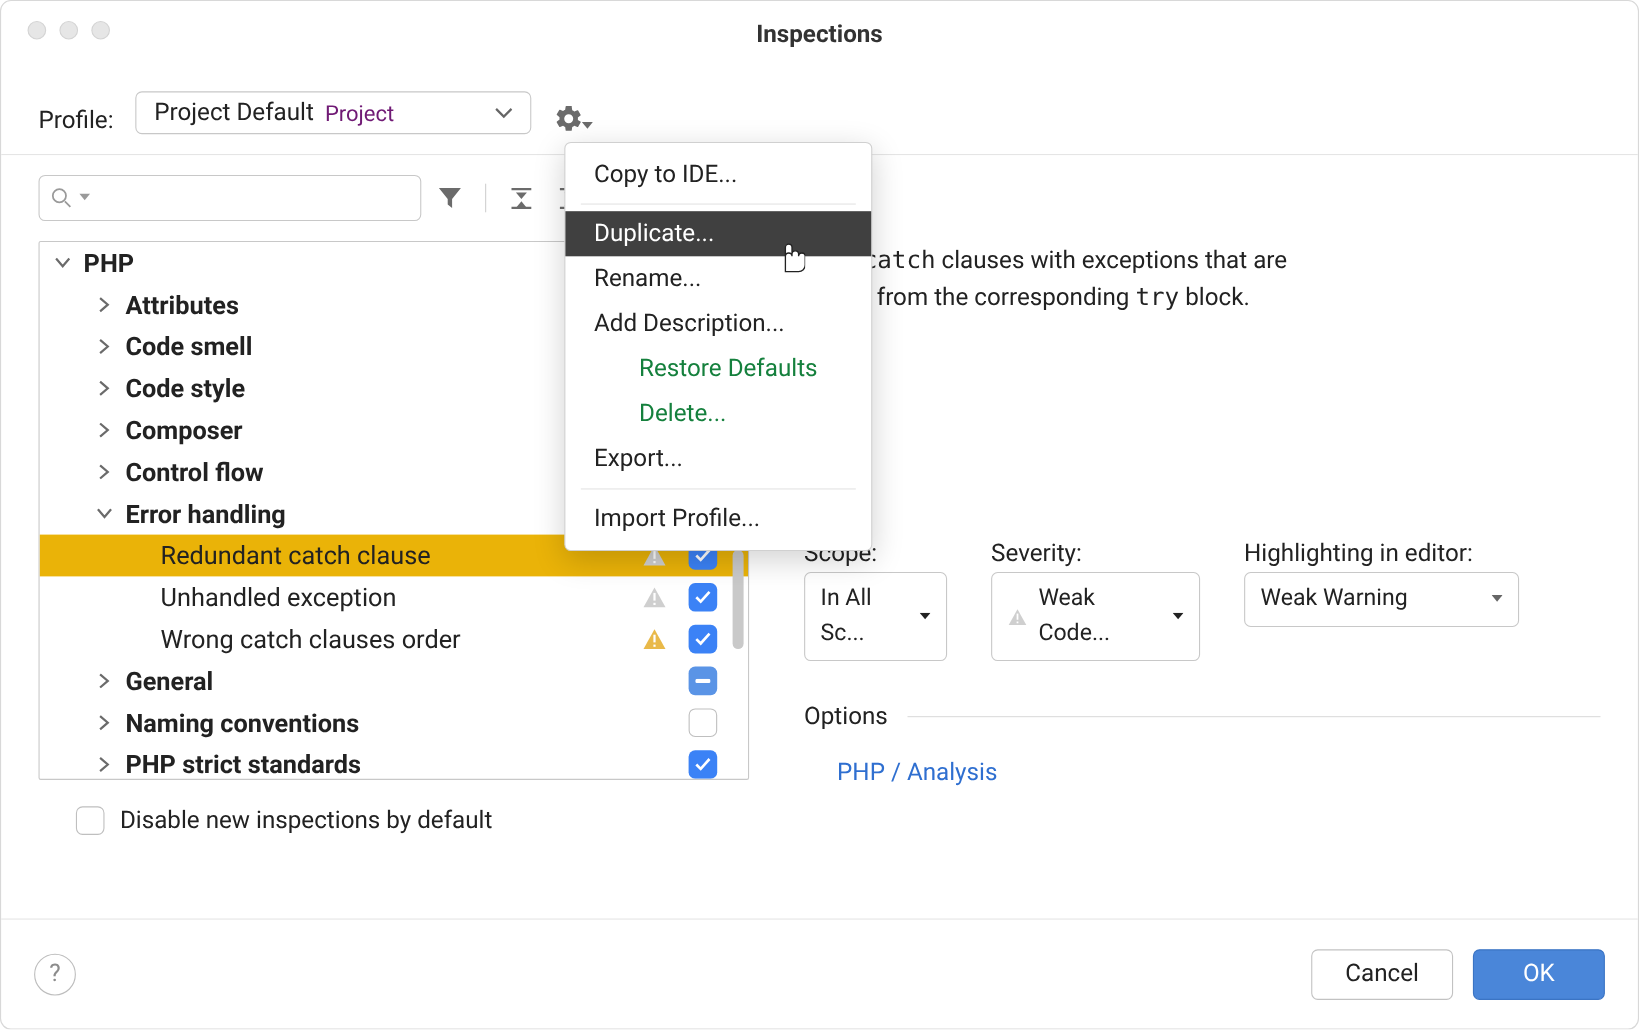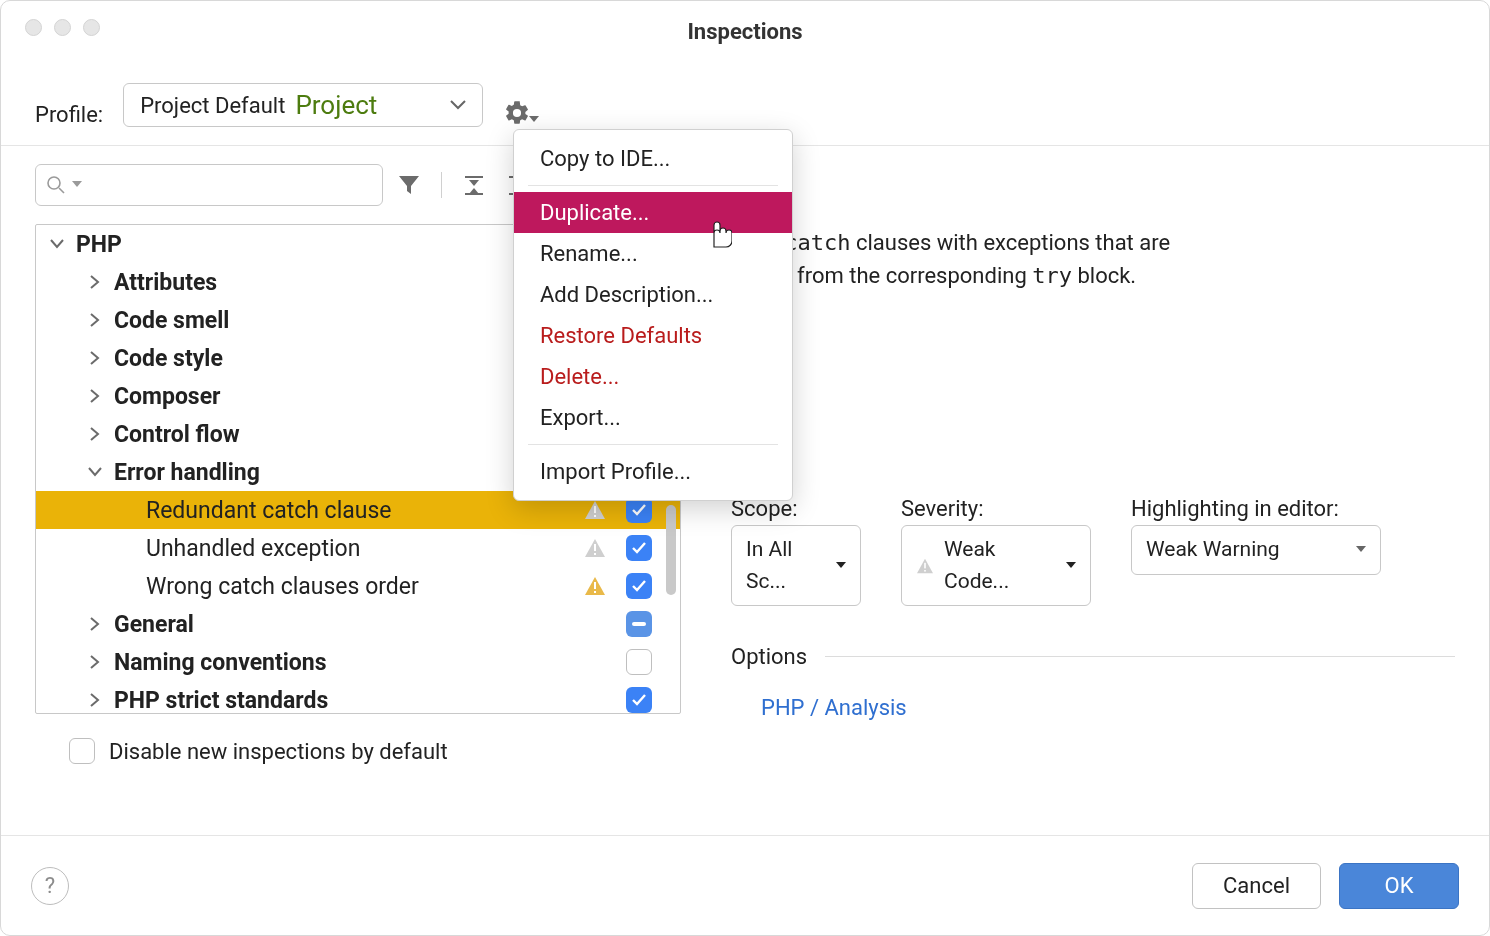--- a/index.html
+++ b/index.html
@@ -6,21 +6,21 @@
   html, body { margin:0; padding:0; font-family: -apple-system, BlinkMacSystemFont, "Segoe UI", Roboto, "Helvetica Neue", Arial, sans-serif; background:#fff; color:#222; }
   .window { width:1490px; height:936px; border:1px solid #d8d8d8; border-radius:10px; position:relative; background:#fff; overflow:hidden; }
   .titlebar { height:60px; position:relative; display:flex; align-items:center; justify-content:center; }
   .traffic { position:absolute; left:24px; top:18px; display:flex; gap:12px; }
   .traffic .dot { width:17px; height:17px; border-radius:50%; background:#e6e6e6; border:1px solid #d4d4d4; }
   .title { font-size:22px; font-weight:700; color:#333; }
   .profile-row { display:flex; align-items:flex-end; padding:22px 34px 18px 34px; gap:20px; border-bottom:1px solid #e5e5e5; }
   .label { font-size:22px; color:#222; }
   .profile-select { display:flex; align-items:center; gap:10px; border:1px solid #c8c8c8; border-radius:6px; padding:6px 16px; width:360px; background:#fff; }
   .profile-select .main { font-size:22px; }
-  .profile-select .sub { font-size:26px; color:#4d7c0f; }
+  .profile-select .sub { font-size:20px; color:#701a75; }
   .profile-select .chev { margin-left:auto; }
   .gear-wrap { display:flex; align-items:center; color:#6b6b6b; }
   .gear-wrap svg { display:block; }
   .content { display:flex; padding:0 0 0 0; height:640px; }
   .left { width:680px; padding:18px 0 0 34px; display:flex; flex-direction:column; }
   .search-row { display:flex; align-items:center; gap:14px; }
   .search-box { flex:0 0 348px; height:42px; border:1px solid #c8c8c8; border-radius:6px; display:flex; align-items:center; padding:0 10px; gap:6px; color:#8a8a8a; background:#fff; }
   .toolbar-icons { display:flex; align-items:center; gap:20px; color:#6b6b6b; }
   .divider-v { width:1px; height:26px; background:#d0d0d0; }
   .tree-wrap { margin-top:18px; border:1px solid #c8c8c8; height:490px; border-radius:2px; overflow:hidden; position:relative; }
@@ -52,22 +52,22 @@
   .link { color:#2f6fd0; font-size:22px; padding-left:30px; margin-top:18px; display:inline-block; }
   .footer { position:absolute; left:0; right:0; bottom:0; height:100px; border-top:1px solid #e5e5e5; display:flex; align-items:center; padding:0 30px; }
   .help { width:38px; height:38px; border:1.5px solid #bdbdbd; border-radius:50%; display:flex; align-items:center; justify-content:center; color:#8c8c8c; font-size:22px; }
   .footer .spacer { flex:1; }
   .btn { height:46px; padding:0 30px; border-radius:6px; font-size:22px; display:flex; align-items:center; justify-content:center; min-width:120px; }
   .btn.secondary { background:#fff; border:1px solid #c2c2c2; }
   .btn.primary { background:#4a86d9; color:#fff; border:1px solid #3b74c4; }
   .menu { position:absolute; left:512px; top:128px; width:280px; background:#fff; border:1px solid #d0d0d0; border-radius:6px; box-shadow:0 8px 28px rgba(0,0,0,.18); padding:8px 0; z-index:50; }
   .menu .sep { height:1px; background:#e3e3e3; margin:6px 14px; }
   .menu-item { font-size:22px; padding:8px 26px; color:#222; }
-  .menu-item.disabled { color:#b91c1c; }
-  .menu-item.hover { background:#be185d; color:#fff; }
+  .menu-item.disabled { color:#15803d;margin-left:41px; }
+  .menu-item.hover { background:#404040; color:#fff; }
   .cursor { position:absolute; left:705px; top:218px; z-index:60; }
   svg { display:block; }
 </style>
 </head>
 <body>
 
 <div class="window">
 
   <div class="titlebar">
     <div class="traffic">

